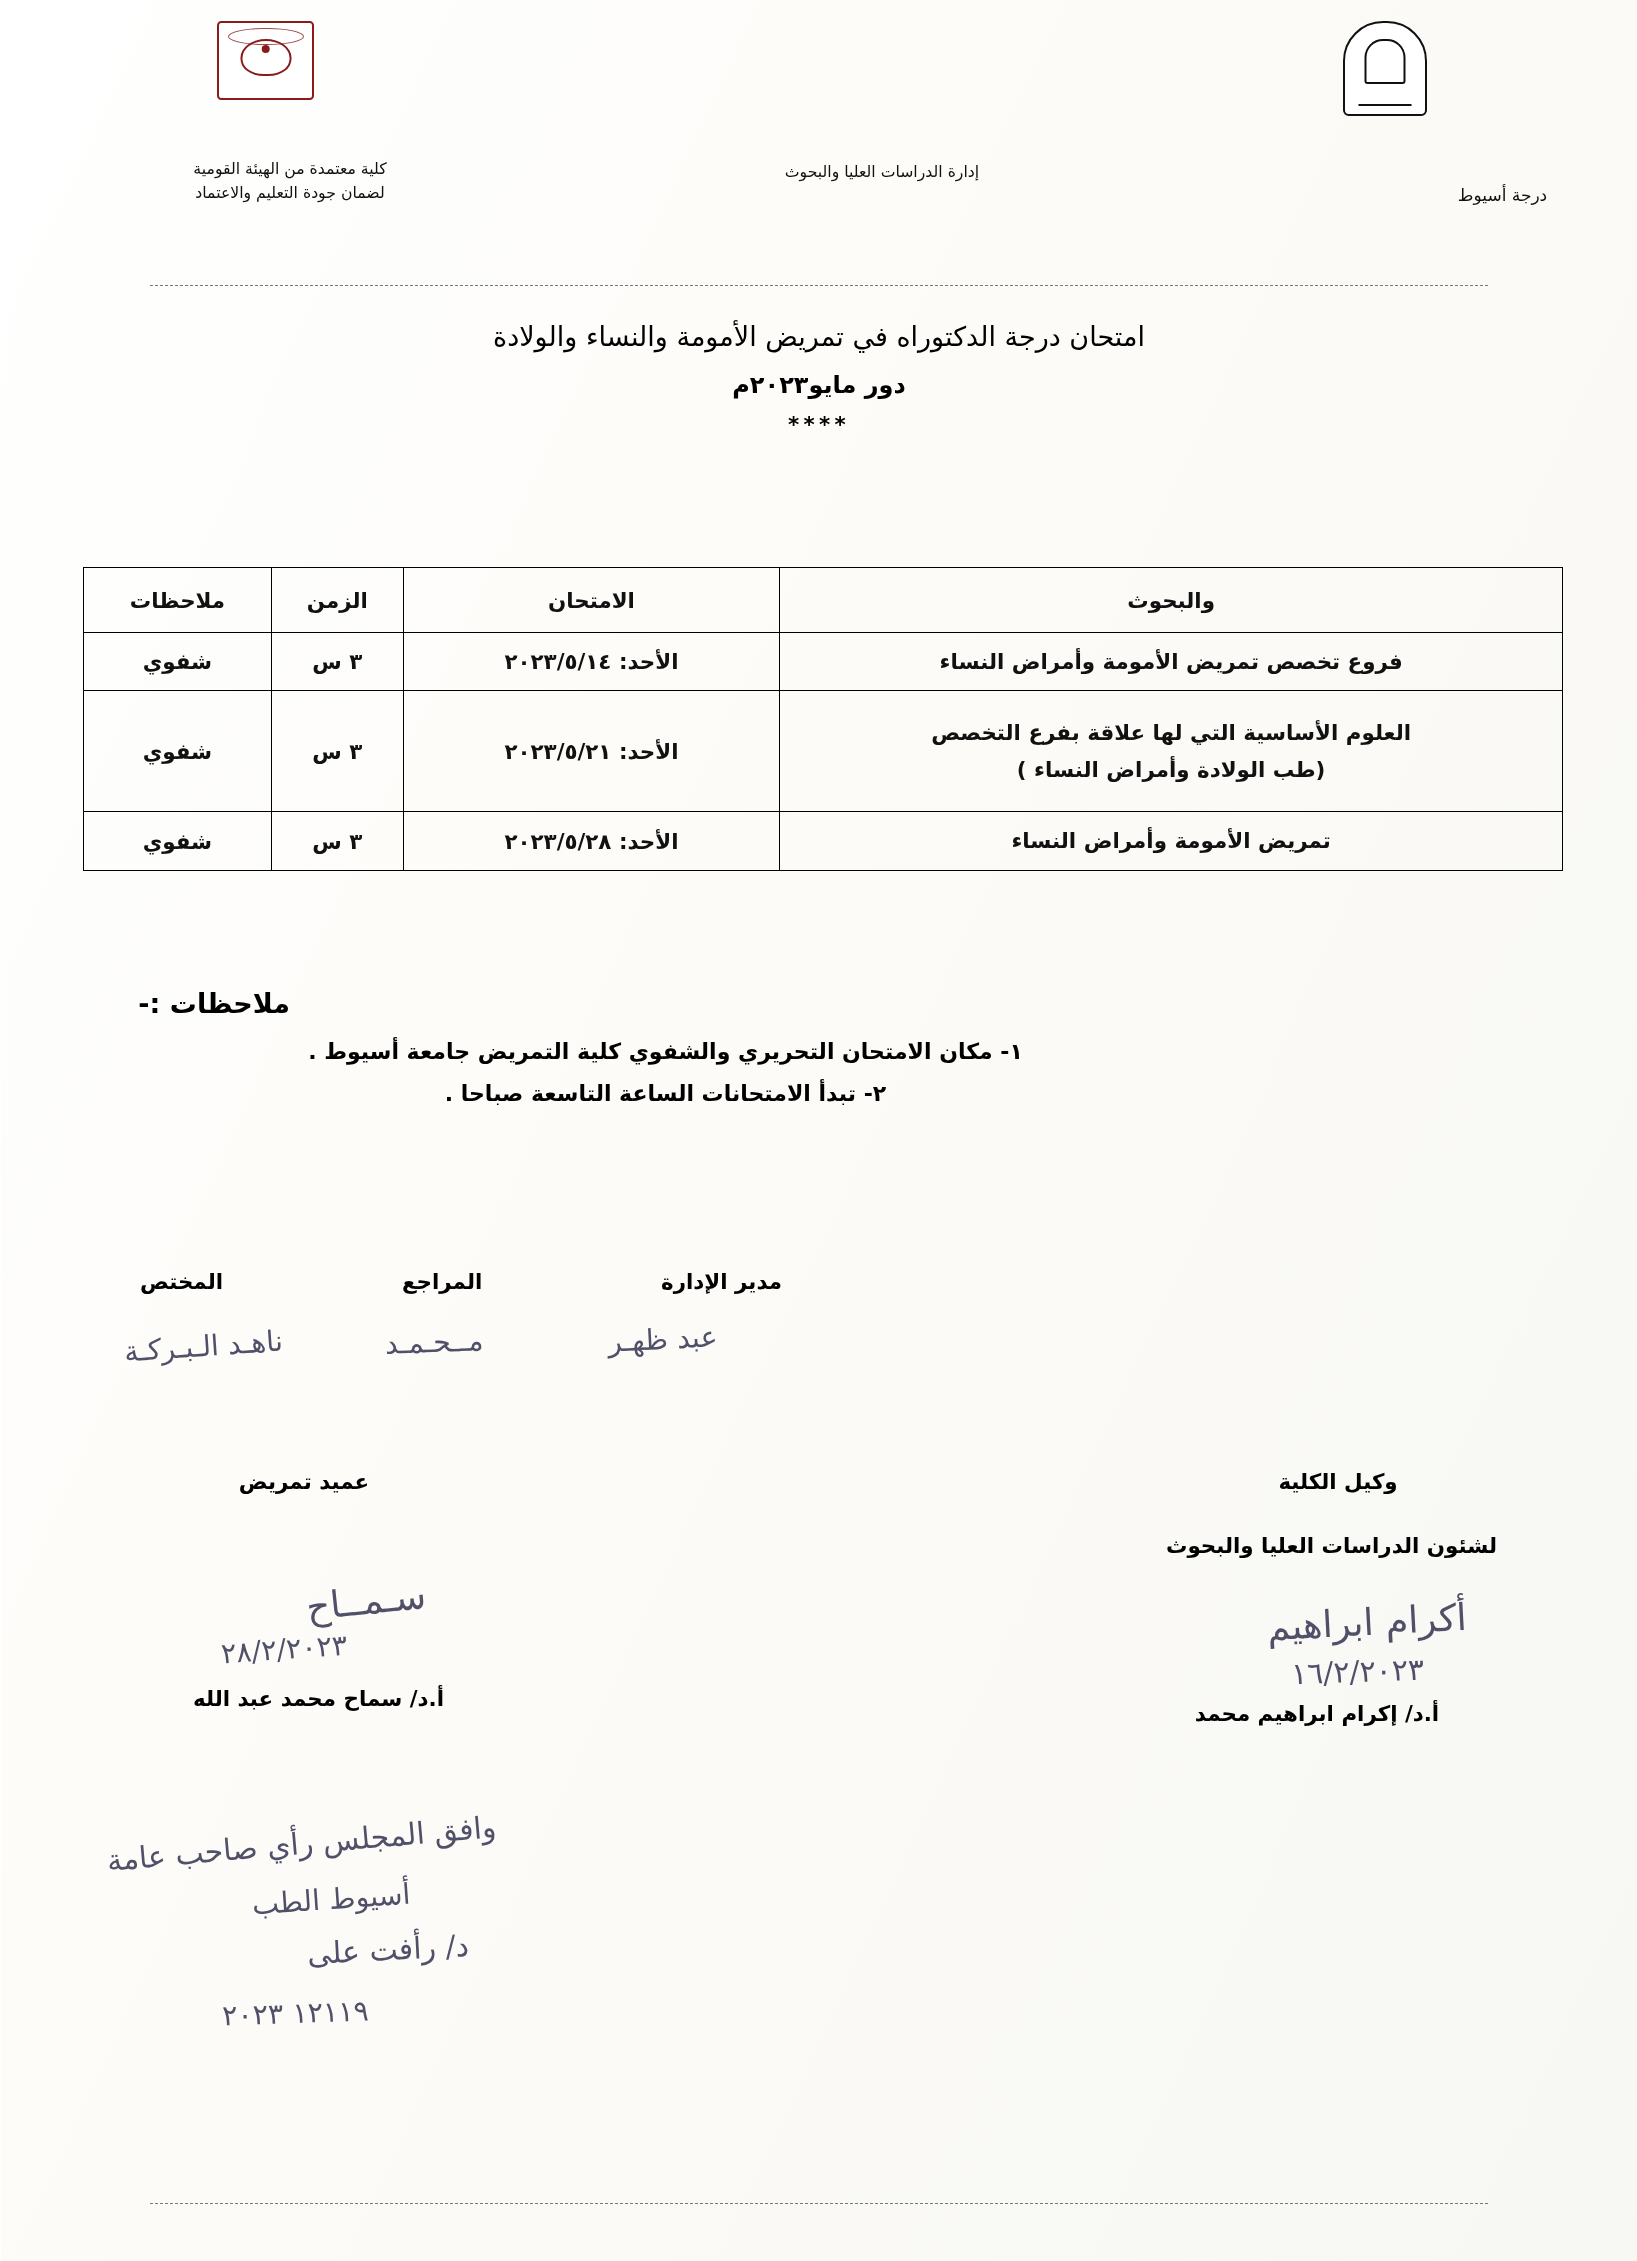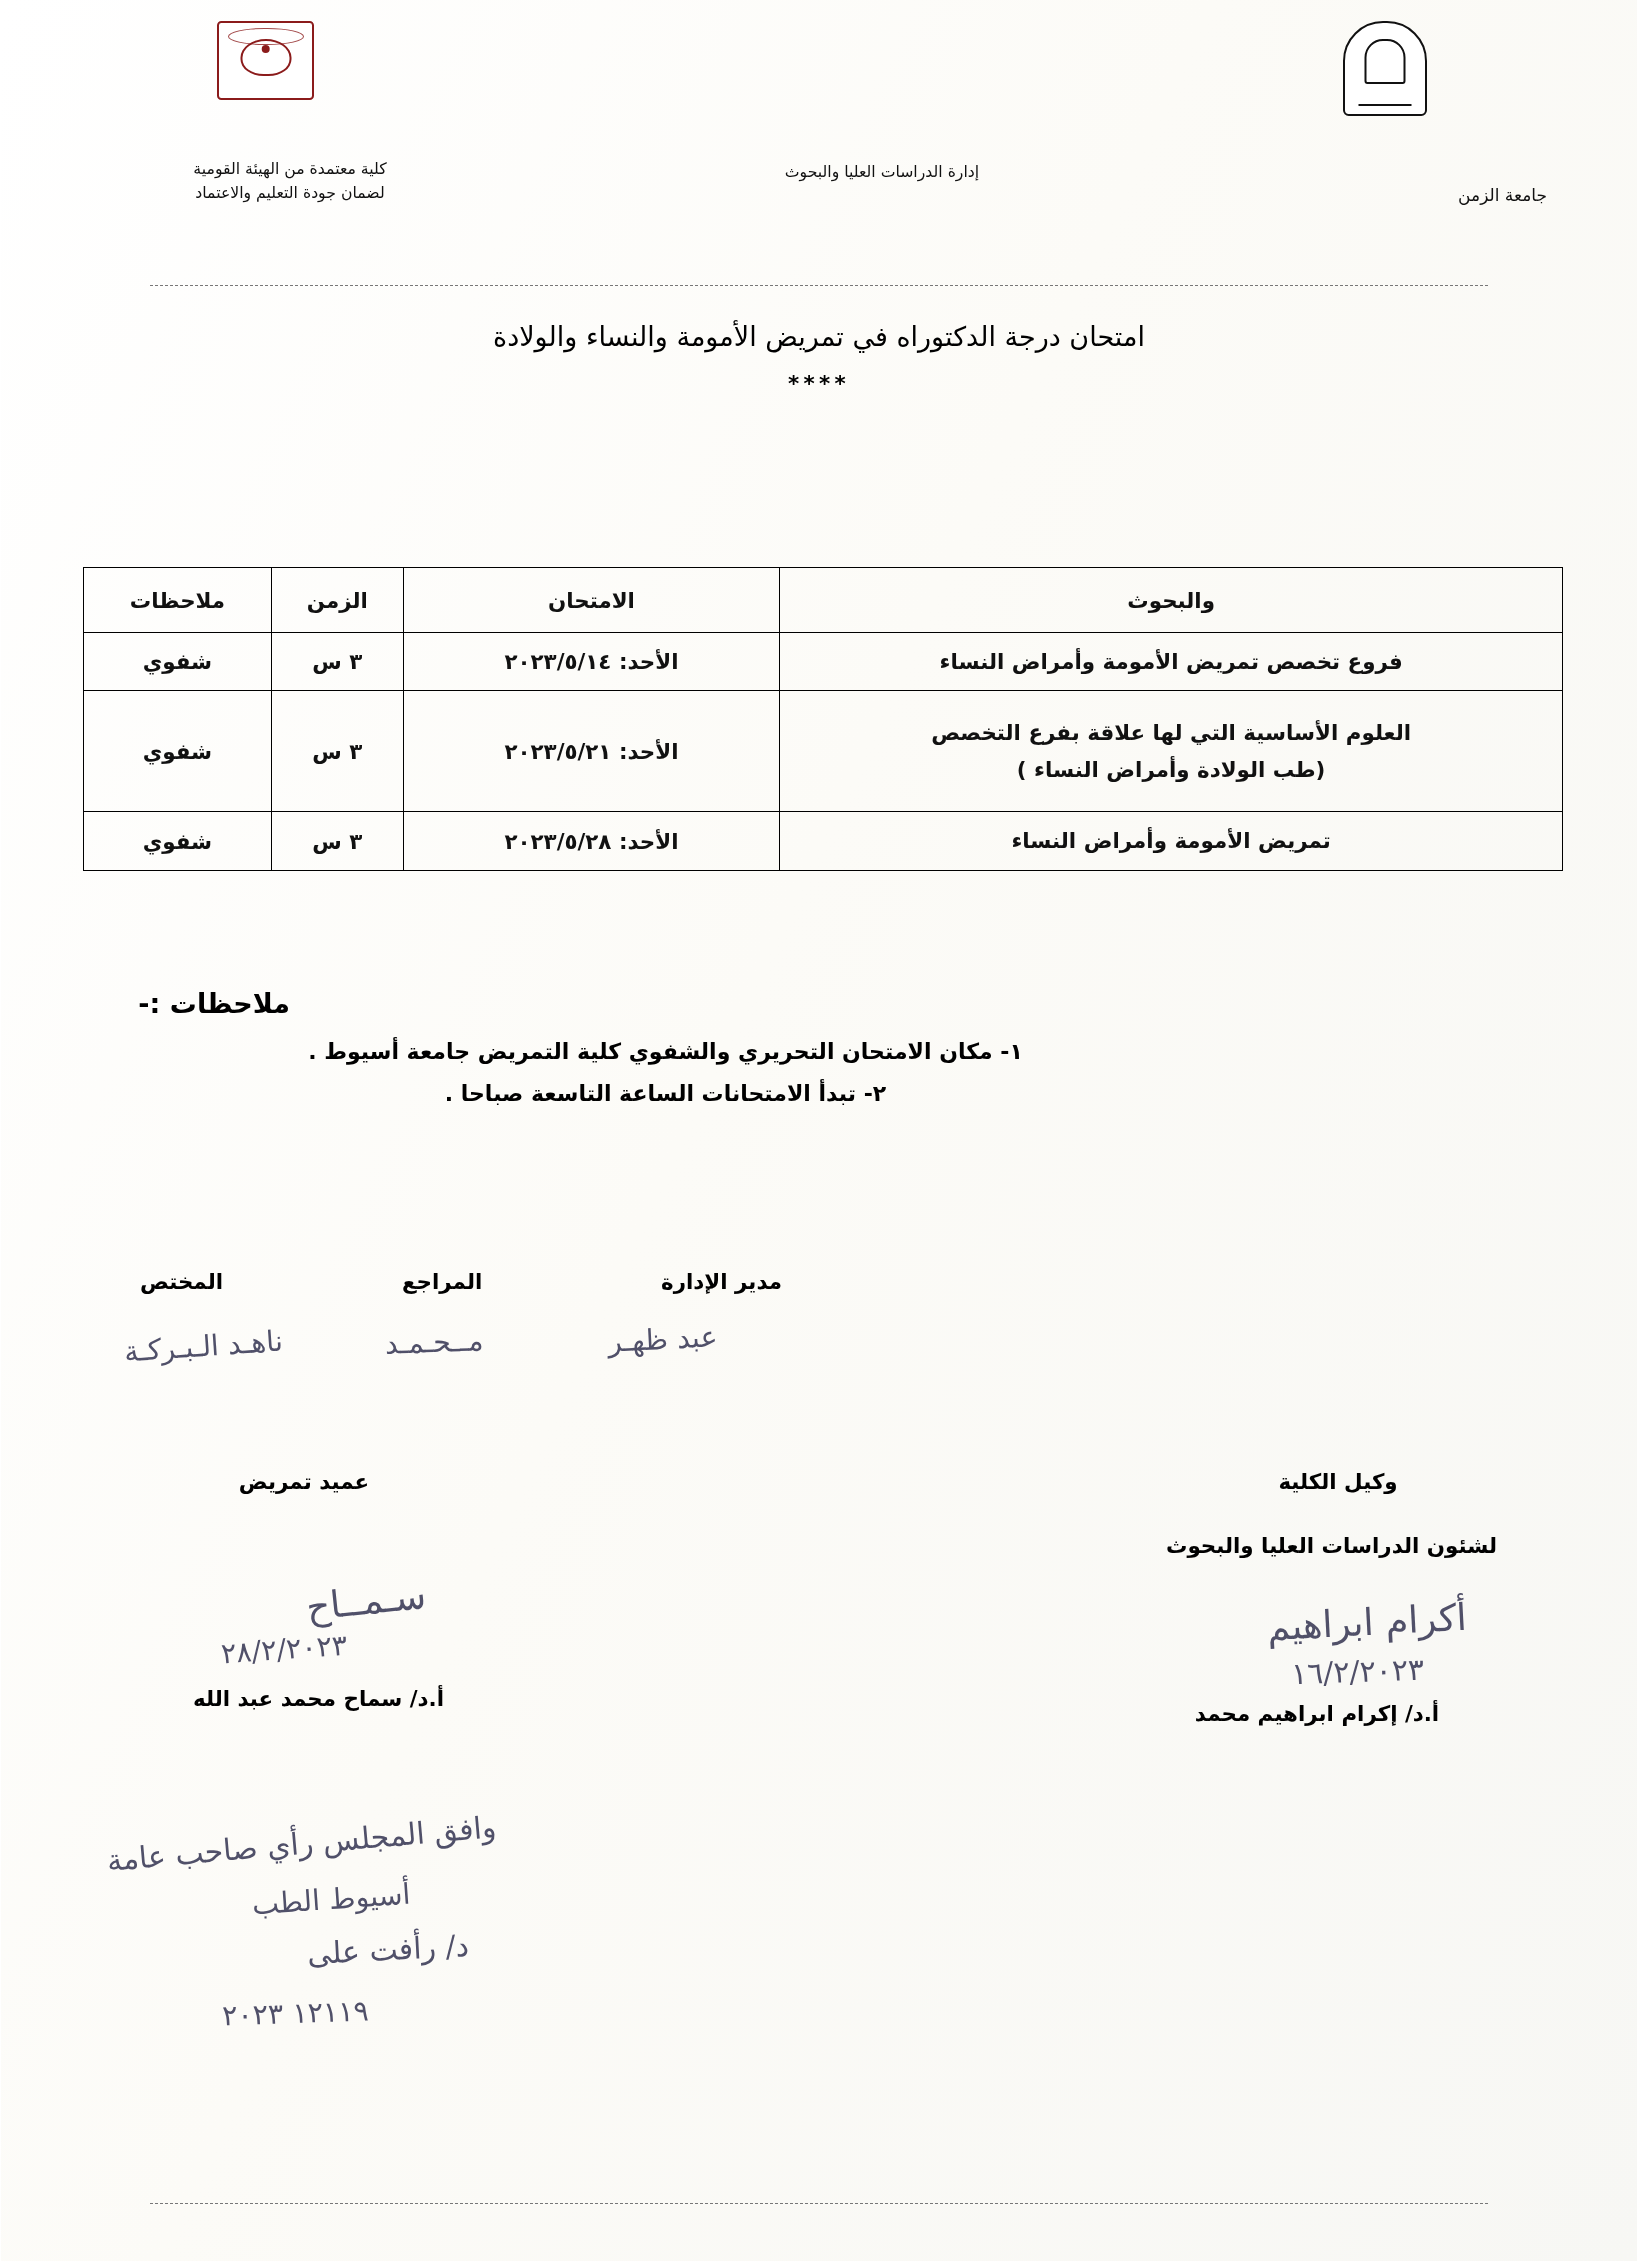--- a/index.html
+++ b/index.html
@@ -302,26 +302,27 @@
       <div class="logo-shape-b"></div>
     </div>
   </div>
 
   <div class="hdr-text hdr-accred">
     <div>كلية معتمدة من الهيئة القومية</div>
     <div>لضمان جودة التعليم والاعتماد</div>
   </div>
 
   <div class="hdr-text hdr-dept">إدارة الدراسات العليا والبحوث</div>
-  <div class="hdr-text hdr-univ">جامعة الزمن</div>
+  <div class="hdr-text hdr-univ">درجة أسيوط</div>
 
   <div class="divider divider-top"></div>
 
   <div class="title-block">
     <div class="t-line2">امتحان درجة الدكتوراه في تمريض الأمومة والنساء والولادة</div>
+    <div class="t-line3">دور مايو٢٠٢٣م</div>
     <div class="t-stars">****</div>
   </div>
 
   <div class="tbl-wrap">
     <table class="sched">
       <colgroup>
         <col class="c-subject">
         <col class="c-exam">
         <col class="c-time">
         <col class="c-notes">

